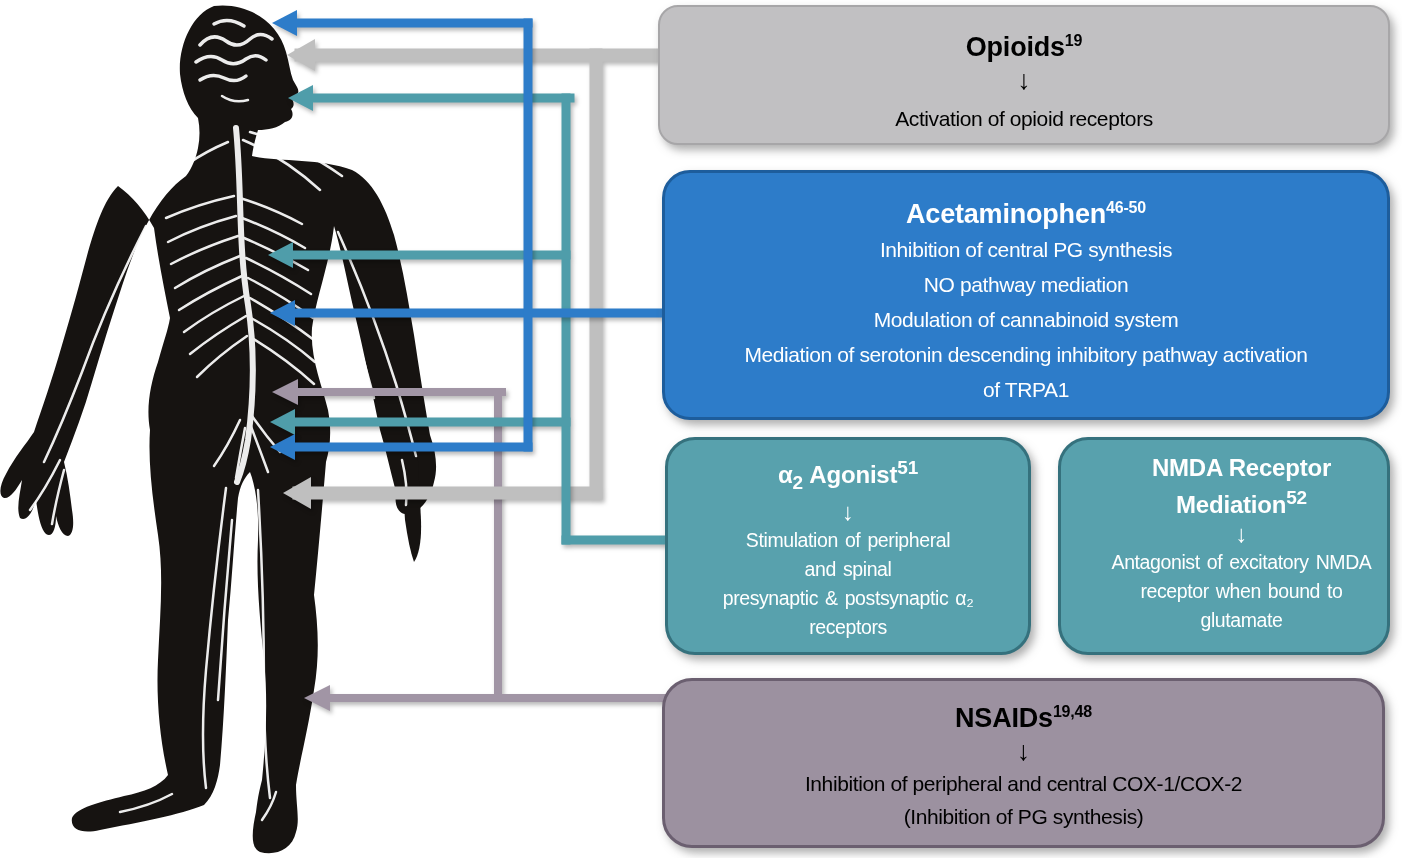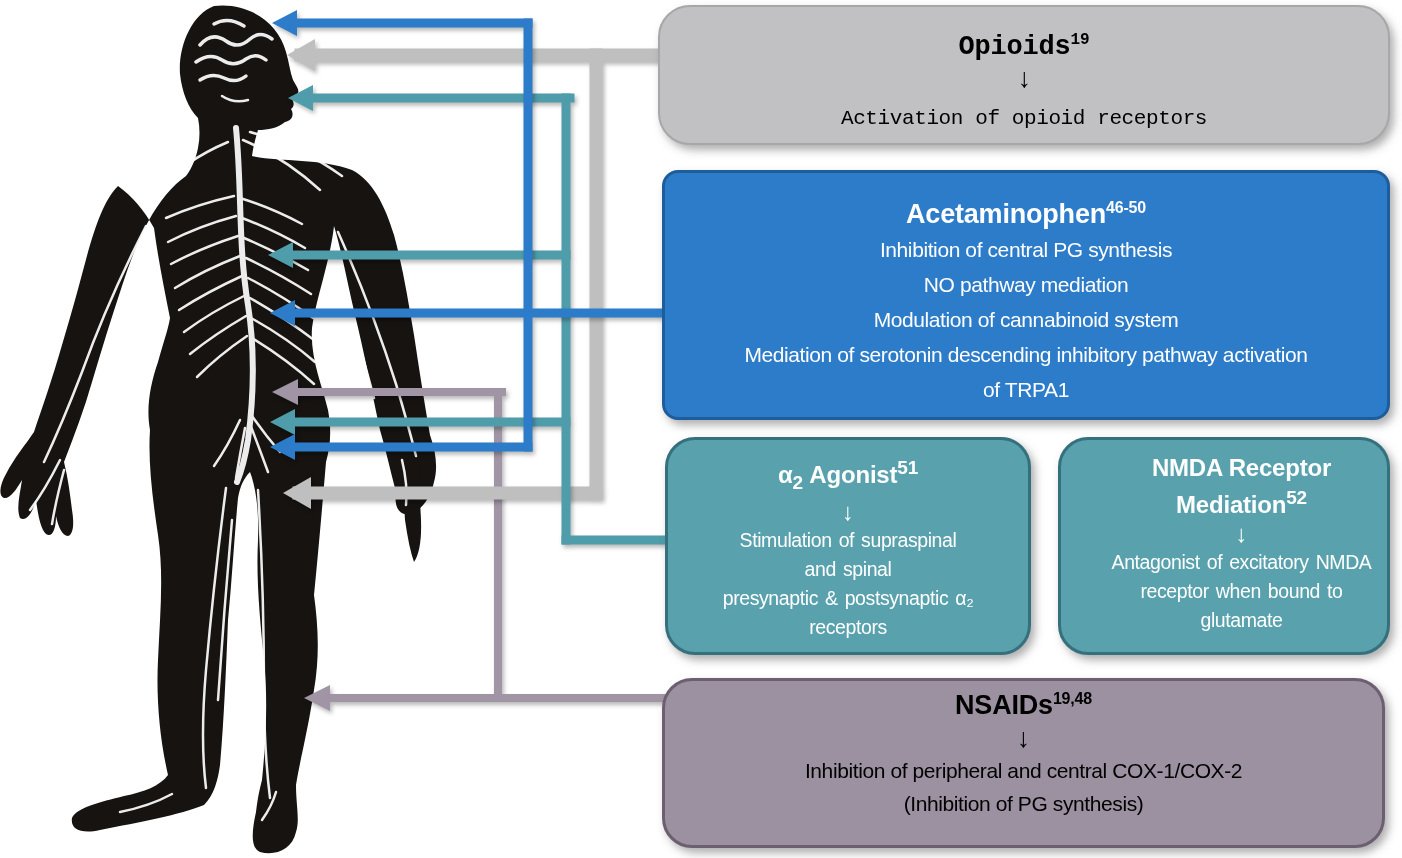--- a/index.html
+++ b/index.html
@@ -26,47 +26,47 @@
     position:absolute;box-sizing:border-box;text-align:center;
     box-shadow:4px 5px 8px rgba(95,95,95,.5);
   }
   .box .title{font-weight:bold;font-size:27px;line-height:35px;letter-spacing:-0.2px;}
   .box .title sup{font-size:16px;font-weight:bold;}
   .box .title sub{font-size:16px;font-weight:bold;}
   .box .down{font-size:27px;line-height:31px;font-weight:normal;}
   .box .line{font-size:21px;line-height:35px;letter-spacing:-0.4px;}
 
   #box-opioids{
-    left:658px;top:5px;width:732px;height:140px;border-radius:32px;
+    left:658px;top:5px;width:732px;height:140px;border-radius:20px;
     background:var(--gray-fill);border:2px solid var(--gray-border);
-    color:var(--text-dark);padding-top:16px;font-family:Liberation Mono, monospace;
+    color:var(--text-dark);padding-top:16px;
   }
   #box-opioids .line{line-height:30px;margin-top:8px;}
 
   #box-acetaminophen{
-    left:662px;top:170px;width:728px;height:250px;border-radius:16px;
+    left:662px;top:170px;width:728px;height:250px;border-radius:28px;
     background:var(--blue-fill);border:3px solid var(--blue-border);
     color:var(--text-light);padding-top:17px;
   }
 
   .teal-box{
     background:var(--teal-fill);border:3px solid var(--teal-border);
     color:var(--text-light);border-radius:30px;padding-top:13px;
   }
   #box-alpha2{left:665px;top:437px;width:366px;height:218px;}
   #box-nmda{left:1058px;top:437px;width:332px;height:218px;padding-left:35px;}
   .teal-box .title{font-size:24px;line-height:30px;}
   .teal-box .title sup,.teal-box .title sub{font-size:19px;}
   .teal-box .down{font-size:24px;line-height:28px;}
   .teal-box .line{font-size:19.5px;line-height:29px;word-spacing:2px;}
 
   #box-nsaids{
     left:662px;top:678px;width:723px;height:170px;border-radius:30px;
     background:var(--mauve-fill);border:3px solid var(--mauve-border);
-    color:var(--text-dark);
+    color:var(--text-dark);padding-top:13px;
   }
   #box-nsaids .line{line-height:33px;}
 
   .nerves{stroke:#ffffff;fill:none;stroke-width:2.5;stroke-linecap:round;opacity:.92;}
   .nerves .thick{stroke-width:6;}
   .nerves .mid{stroke-width:3.5;}
 </style>
 </head>
 <body>
 
@@ -246,21 +246,21 @@
     <div class="line">Inhibition of central PG synthesis</div>
     <div class="line">NO pathway mediation</div>
     <div class="line">Modulation of cannabinoid system</div>
     <div class="line">Mediation of serotonin descending inhibitory pathway activation</div>
     <div class="line">of TRPA1</div>
   </div>
 
   <div class="box teal-box" id="box-alpha2">
     <div class="title"><span>α</span><sub>2</sub><span> Agonist</span><sup>51</sup></div>
     <div class="down">↓</div>
-    <div class="line">Stimulation of supraspinal</div>
+    <div class="line">Stimulation of peripheral</div>
     <div class="line">and spinal</div>
     <div class="line">presynaptic &amp; postsynaptic α₂</div>
     <div class="line">receptors</div>
   </div>
 
   <div class="box teal-box" id="box-nmda">
     <div class="title"><span>NMDA Receptor</span><br><span>Mediation</span><sup>52</sup></div>
     <div class="down">↓</div>
     <div class="line">Antagonist of excitatory NMDA</div>
     <div class="line">receptor when bound to</div>

